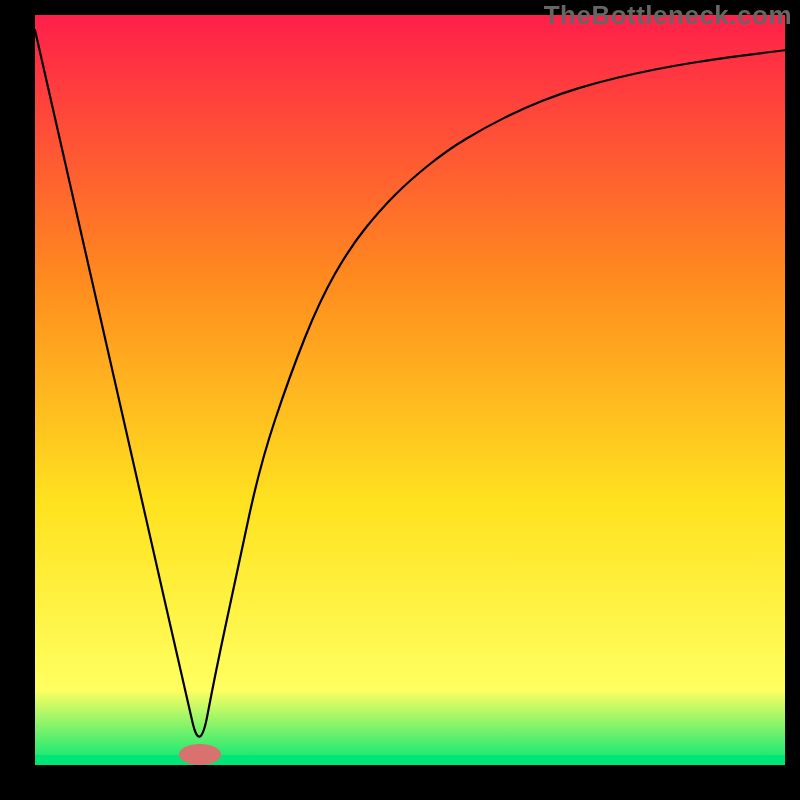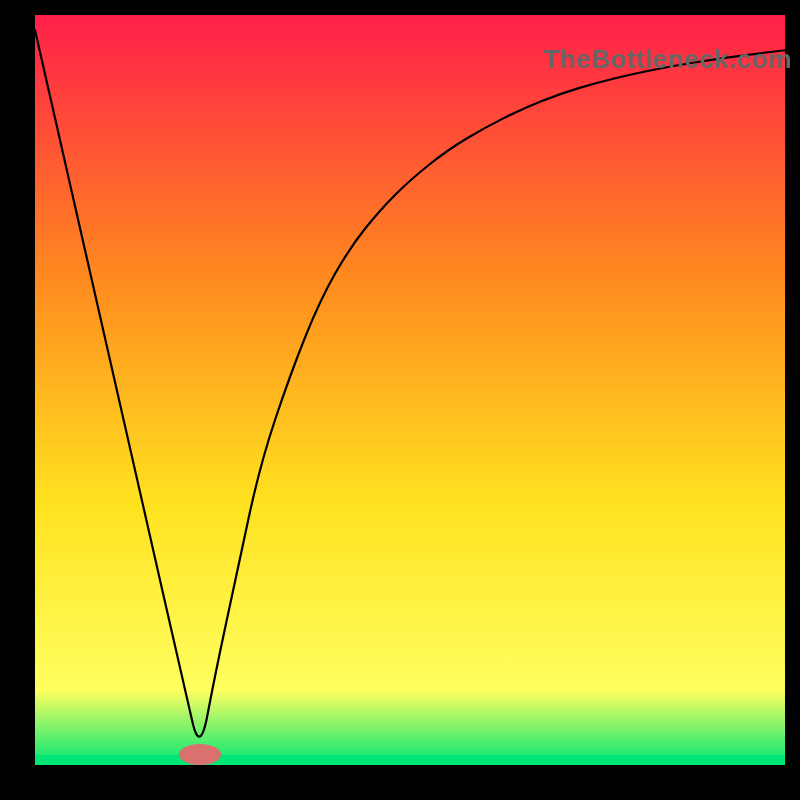--- a/index.html
+++ b/index.html
@@ -1,18 +1,18 @@
 <!DOCTYPE html>
 <html><head>
 <meta charset="utf-8">
 <style>
   body{margin:0;padding:0;width:800px;height:800px;overflow:hidden;background:#000;position:relative;font-family:Arial,Helvetica,sans-serif;}
   .frame{position:absolute;left:0;top:0;width:800px;height:800px;background:#000;}
   .plot{position:absolute;left:35px;top:15px;width:750px;height:750px;}
-  .watermark{position:absolute;top:0;right:8px;color:#666;font-size:26px;font-weight:bold;letter-spacing:0.5px;margin-top:44px;}
+  .watermark{position:absolute;top:0;right:8px;color:#666;font-size:26px;font-weight:bold;letter-spacing:0.5px;}
   svg{display:block;}
 </style>
 </head>
 <body>
 
 <div class="frame">
   <div class="plot">
     <svg viewBox="0 0 750 750" width="750" height="750" preserveAspectRatio="none">
       <defs>
         <linearGradient id="bg" x1="0" y1="0" x2="0" y2="1">

